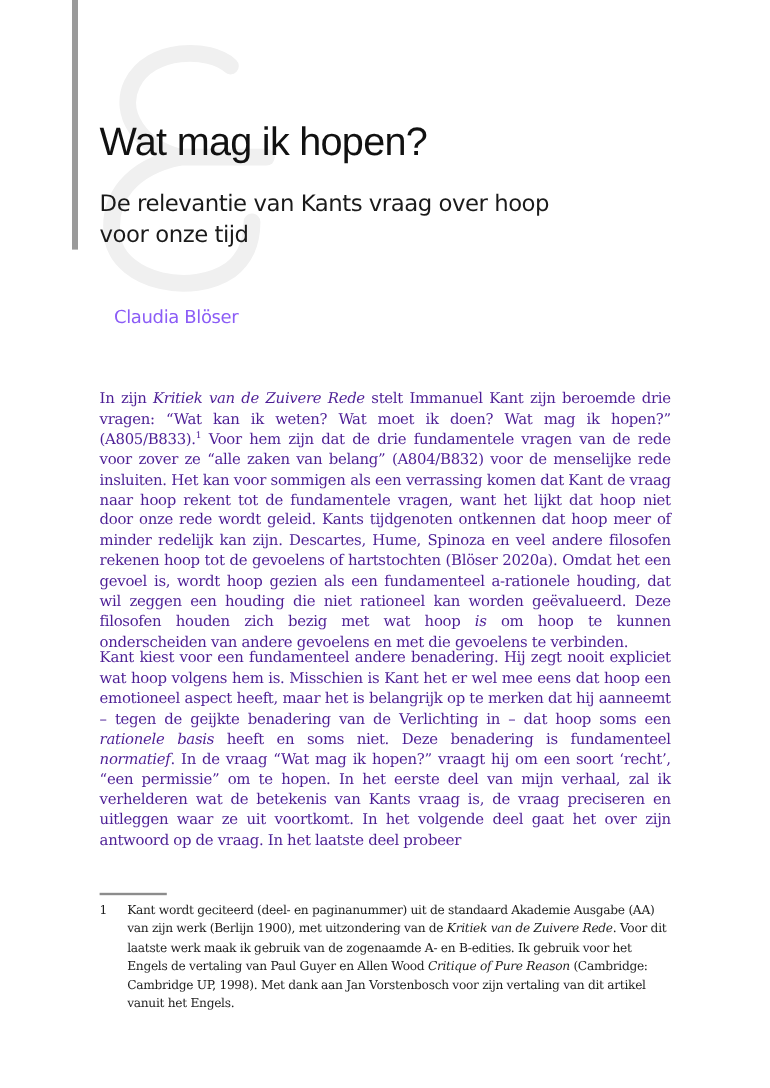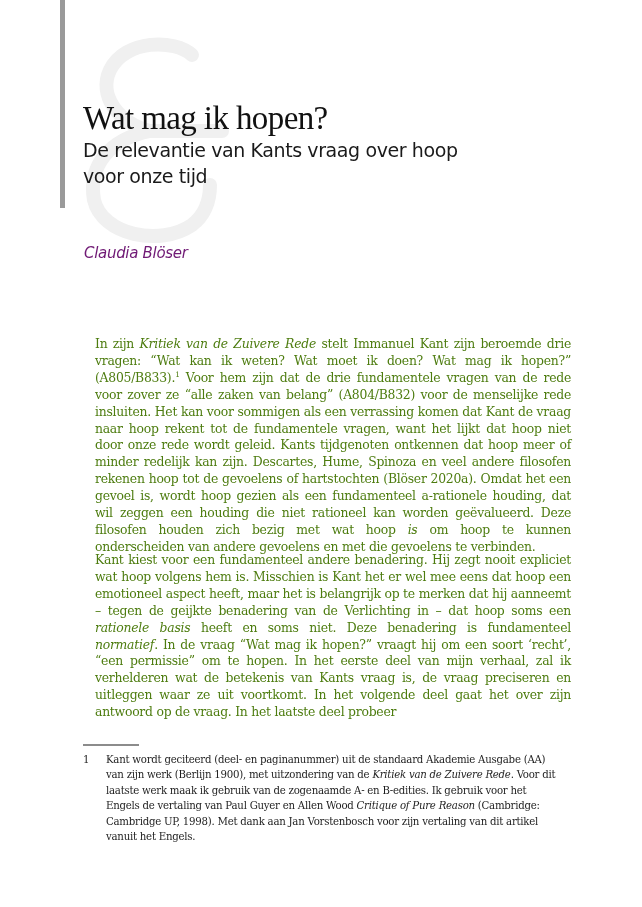--- a/index.html
+++ b/index.html
@@ -28,63 +28,62 @@
       top: 35px;
       width: 150px;
       height: 210px;
       pointer-events: none;
     }
     .title {
       position: absolute;
       left: 83px;
       top: 96px;
       margin: 0;
-      font-family: Liberation Serif, serif;
+      font-family: Liberation Sans, sans-serif;
       font-weight: normal;
       font-size: 33px;
       letter-spacing: -0.6px;
       line-height: 44px;
       color: #111;
       white-space: nowrap;
     }
     .subtitle {
       position: absolute;
       left: 83px;
-      top: 137px;
+      top: 157px;
       margin: 0;
       width: 420px;
       font-family: "DejaVu Sans", sans-serif;
       font-weight: normal;
       font-size: 19px;
       letter-spacing: -0.4px;
       line-height: 26px;
       color: #1a1a1a;
     }
     .author {
       position: absolute;
       left: 84px;
       top: 244px;
-      margin: 0;
+      margin: 11px;
       font-family: "DejaVu Sans", sans-serif;
-      font-style: italic;
       font-size: 15px;
       letter-spacing: -0.3px;
-      color: #701a75;
+      color: #8b5cf6;
     }
     .body-text {
       position: absolute;
       left: 83px;
       width: 476px;
       font-family: "DejaVu Serif", serif;
       font-size: 12.4px;
       line-height: 16.9px;
       letter-spacing: -0.25px;
       text-align: justify;
-      color: #4d7c0f;
-      margin: 12px;
+      color: #4c1d95;
+      margin: 0;
     }
     .p1 { top: 324px; }
     .p2 { top: 540px; }
     .body-text i { font-style: italic; }
     sup {
       font-size: 7.5px;
       line-height: 0;
       vertical-align: 5px;
     }
     .fn-rule {

